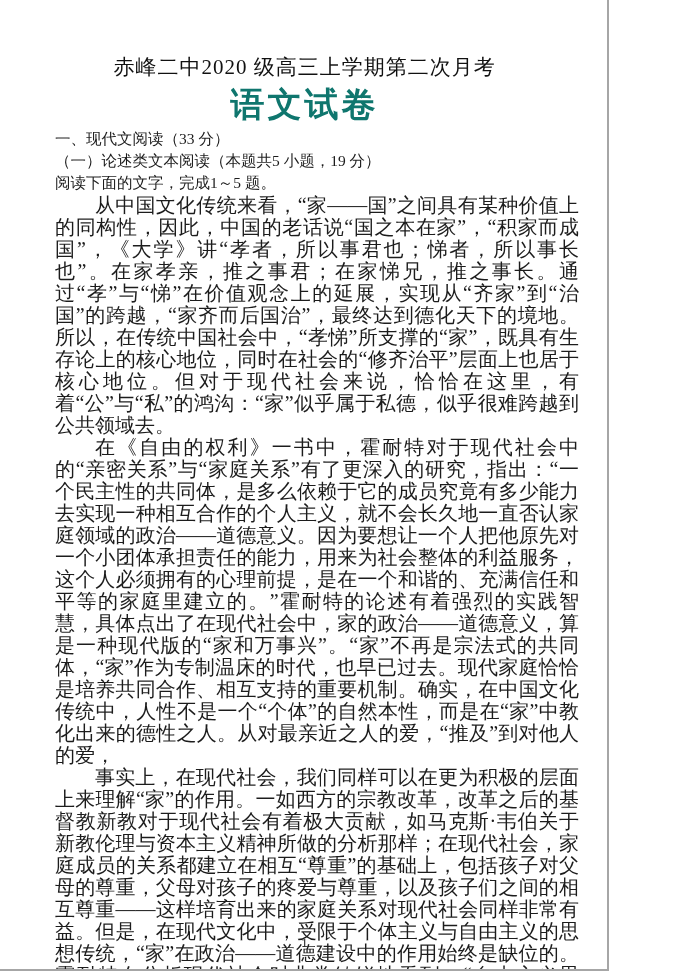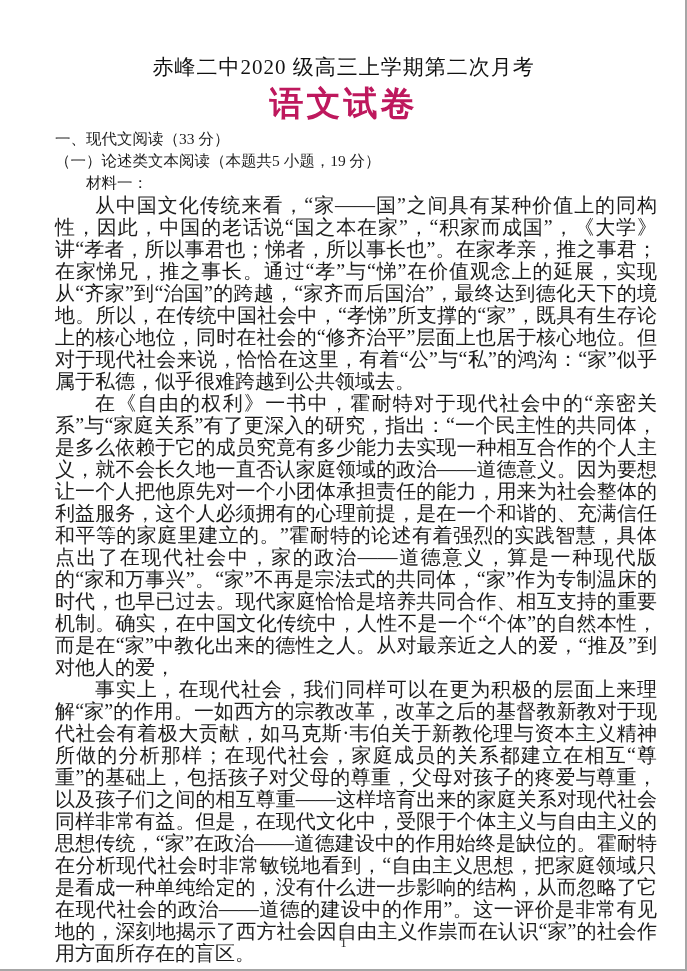--- a/index.html
+++ b/index.html
@@ -2,21 +2,21 @@
 <html><head>
 <meta charset="utf-8">
 <style>
   html, body {
     margin: 0;
     padding: 0;
     background: #ffffff;
   }
   .page {
     position: relative;
-    width: 687px;
+    width: 609px;
     height: 971px;
     background: #ffffff;
     overflow: hidden;
     box-sizing: border-box;
     font-family: "Liberation Serif", "DejaVu Serif", serif;
     color: #1c1c1c;
   }
   .header {
     padding-top: 52px;
     text-align: center;
@@ -26,22 +26,22 @@
     line-height: 30px;
     letter-spacing: 1px;
     color: #111111;
   }
   .main-title {
     margin: 2px 0 0 0;
     font-size: 34px;
     line-height: 40px;
     font-weight: 700;
     letter-spacing: 3px;
-    color: #be185d;
-    font-family: Liberation Serif, serif;
+    color: #0f766e;
+    font-family: Liberation Sans, sans-serif;
   }
   .content {
     margin: 4px 30px 0 55px;
   }
   .heading-line {
     font-size: 15.5px;
     line-height: 22px;
     white-space: nowrap;
   }
   .material-label {
@@ -89,21 +89,21 @@
 <div class="page">
 
   <header class="header">
     <div class="school-line">赤峰二中2020 级高三上学期第二次月考</div>
     <h1 class="main-title">语文试卷</h1>
   </header>
 
   <main class="content">
     <div class="heading-line">一、现代文阅读（33 分）</div>
     <div class="heading-line">（一）论述类文本阅读（本题共5 小题，19 分）</div>
-    <div class="material-label">材料一：</div>
+    <div class="heading-line">阅读下面的文字，完成1～5 题。</div>
 
     <p class="para">从中国文化传统来看，“家——国”之间具有某种价值上的同构性，因此，中国的老话说“国之本在家”，“积家而成国”，《大学》讲“孝者，所以事君也；悌者，所以事长也”。在家孝亲，推之事君；在家悌兄，推之事长。通过“孝”与“悌”在价值观念上的延展，实现从“齐家”到“治国”的跨越，“家齐而后国治”，最终达到德化天下的境地。所以，在传统中国社会中，“孝悌”所支撑的“家”，既具有生存论上的核心地位，同时在社会的“修齐治平”层面上也居于核心地位。但对于现代社会来说，恰恰在这里，有着“公”与“私”的鸿沟：“家”似乎属于私德，似乎很难跨越到公共领域去。</p>
     <p class="para">在《自由的权利》一书中，霍耐特对于现代社会中的“亲密关系”与“家庭关系”有了更深入的研究，指出：“一个民主性的共同体，是多么依赖于它的成员究竟有多少能力去实现一种相互合作的个人主义，就不会长久地一直否认家庭领域的政治——道德意义。因为要想让一个人把他原先对一个小团体承担责任的能力，用来为社会整体的利益服务，这个人必须拥有的心理前提，是在一个和谐的、充满信任和平等的家庭里建立的。”霍耐特的论述有着强烈的实践智慧，具体点出了在现代社会中，家的政治——道德意义，算是一种现代版的“家和万事兴”。“家”不再是宗法式的共同体，“家”作为专制温床的时代，也早已过去。现代家庭恰恰是培养共同合作、相互支持的重要机制。确实，在中国文化传统中，人性不是一个“个体”的自然本性，而是在“家”中教化出来的德性之人。从对最亲近之人的爱，“推及”到对他人的爱，</p>
     <p class="para">事实上，在现代社会，我们同样可以在更为积极的层面上来理解“家”的作用。一如西方的宗教改革，改革之后的基督教新教对于现代社会有着极大贡献，如马克斯·韦伯关于新教伦理与资本主义精神所做的分析那样；在现代社会，家庭成员的关系都建立在相互“尊重”的基础上，包括孩子对父母的尊重，父母对孩子的疼爱与尊重，以及孩子们之间的相互尊重——这样培育出来的家庭关系对现代社会同样非常有益。但是，在现代文化中，受限于个体主义与自由主义的思想传统，“家”在政治——道德建设中的作用始终是缺位的。霍耐特在分析现代社会时非常敏锐地看到，“自由主义思想，把家庭领域只是看成一种单纯给定的，没有什么进一步影响的结构，从而忽略了它在现代社会的政治——道德的建设中的作用”。这一评价是非常有见地的，深刻地揭示了西方社会因自由主义作祟而在认识“家”的社会作用方面所存在的盲区。</p>
   </main>
 
   <div class="page-number">1</div>
 
   <div class="edge-right"></div>
   <div class="edge-bottom"></div>

